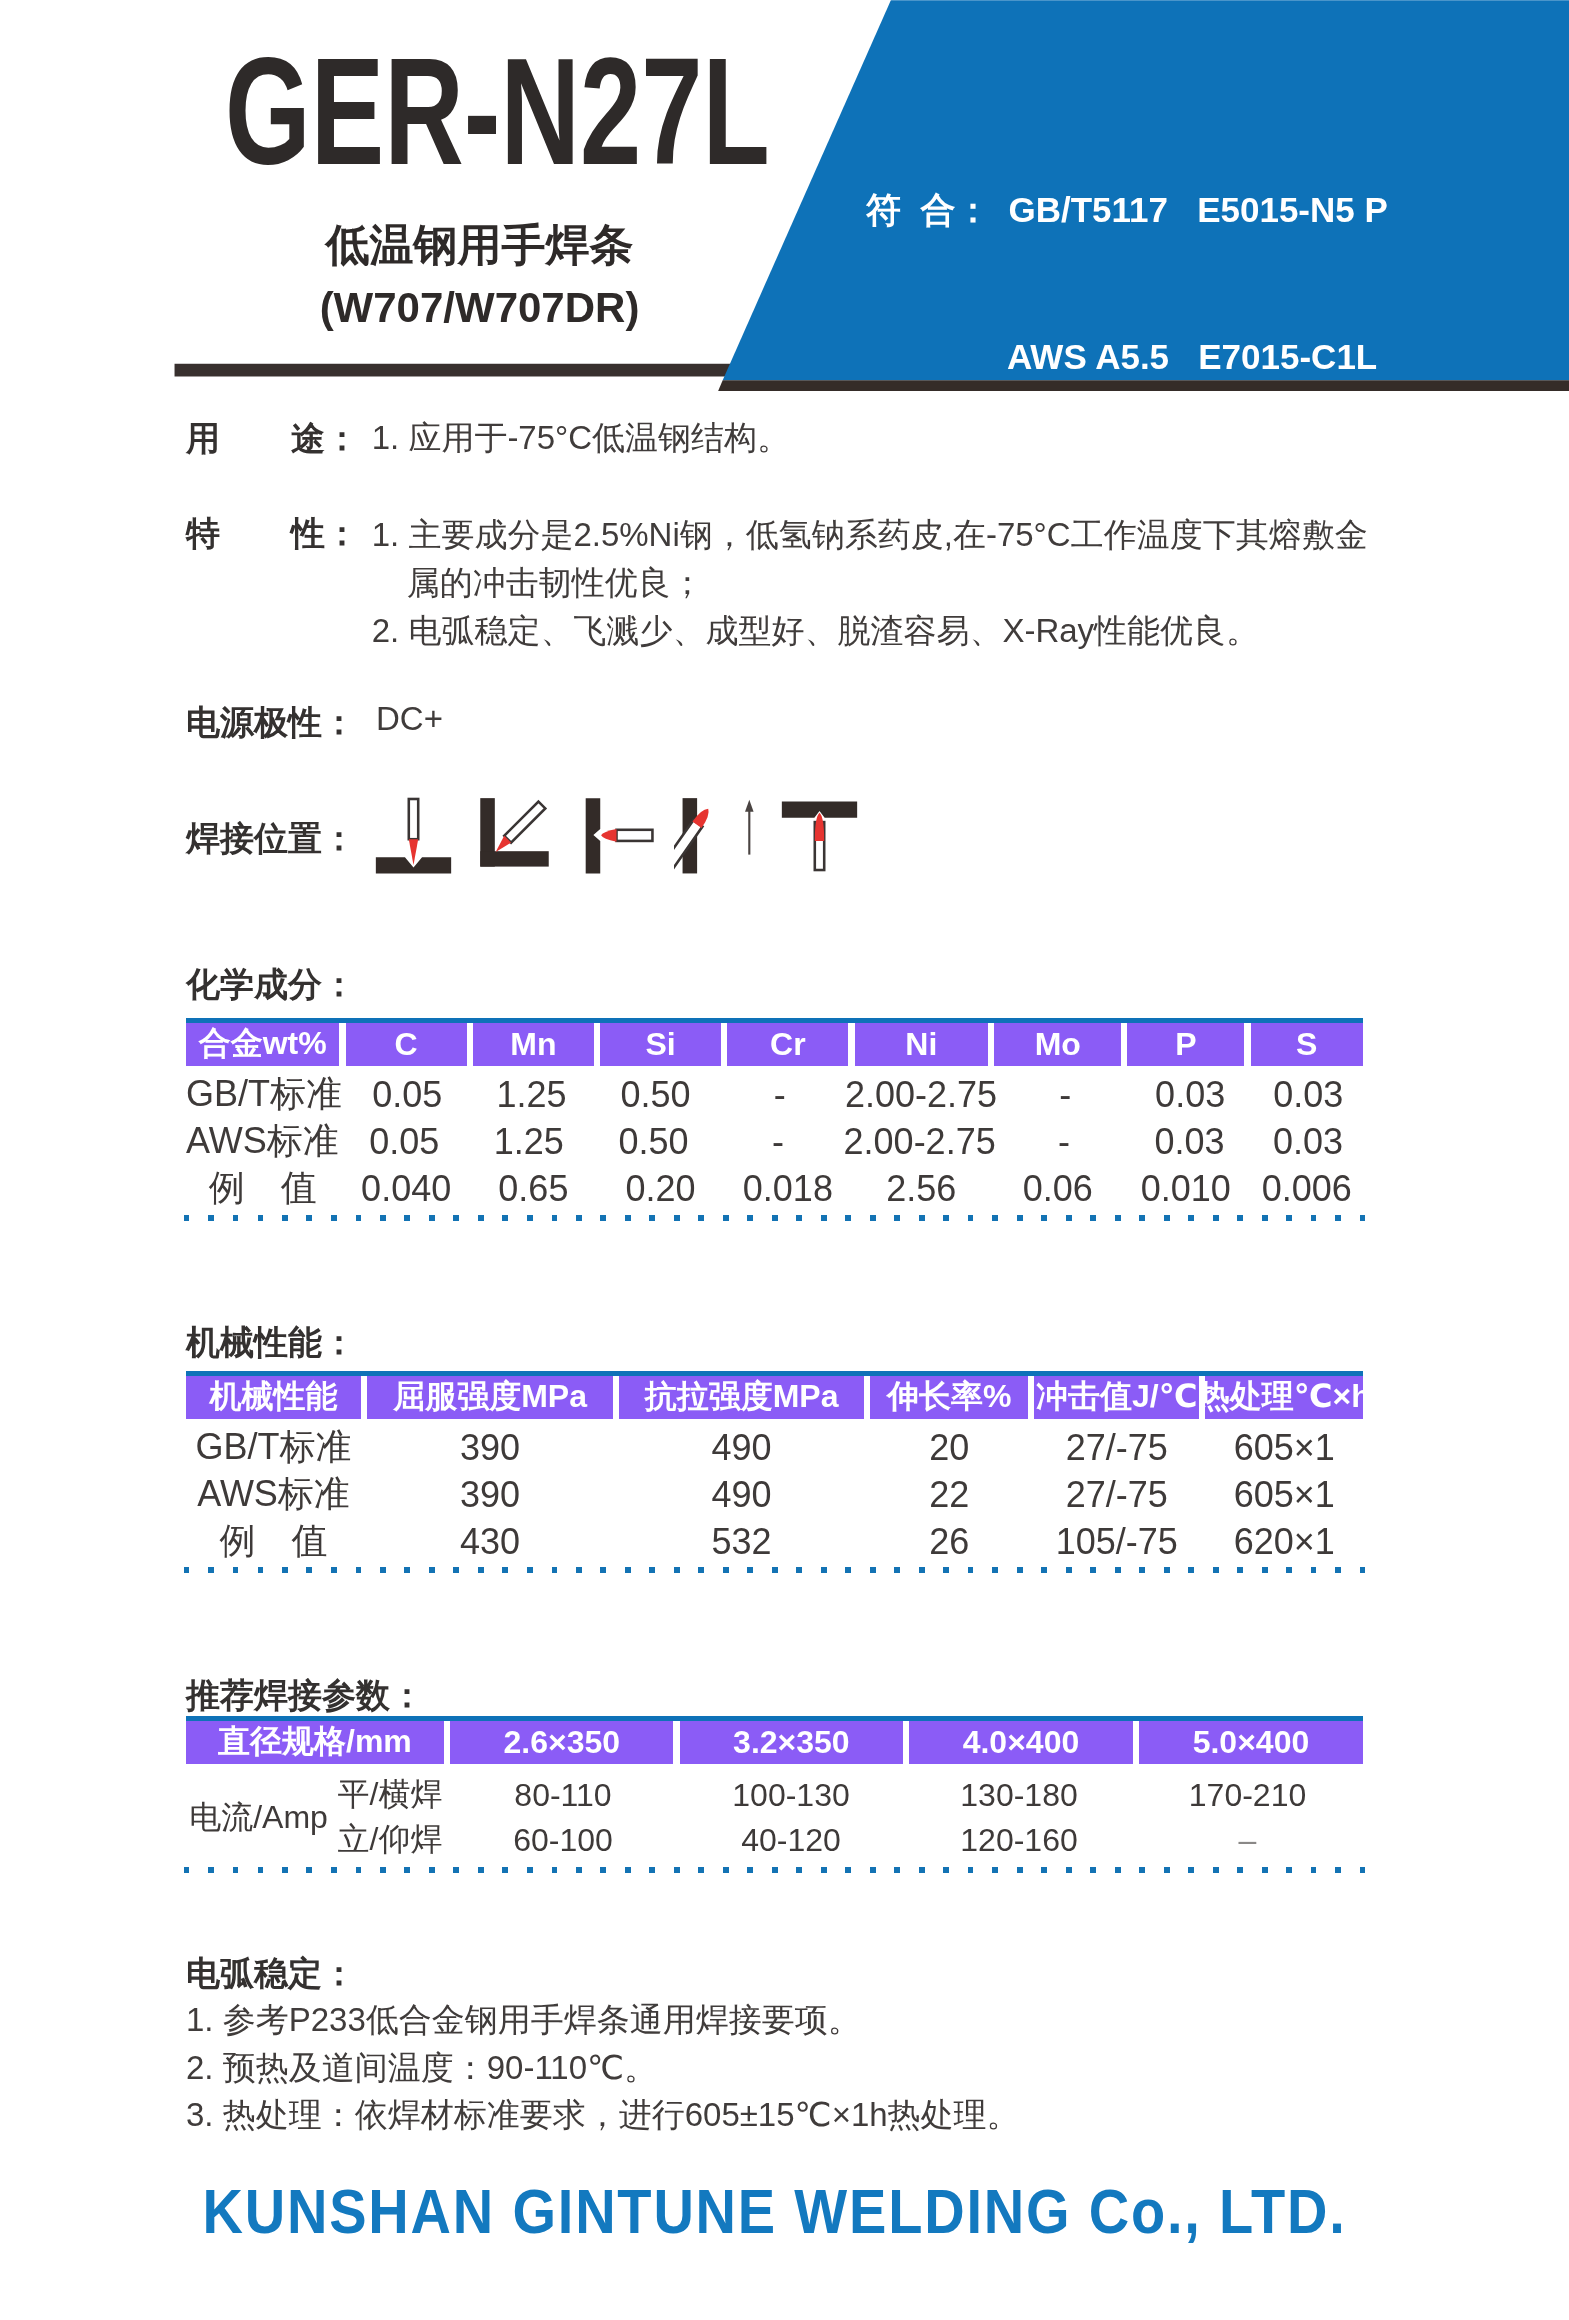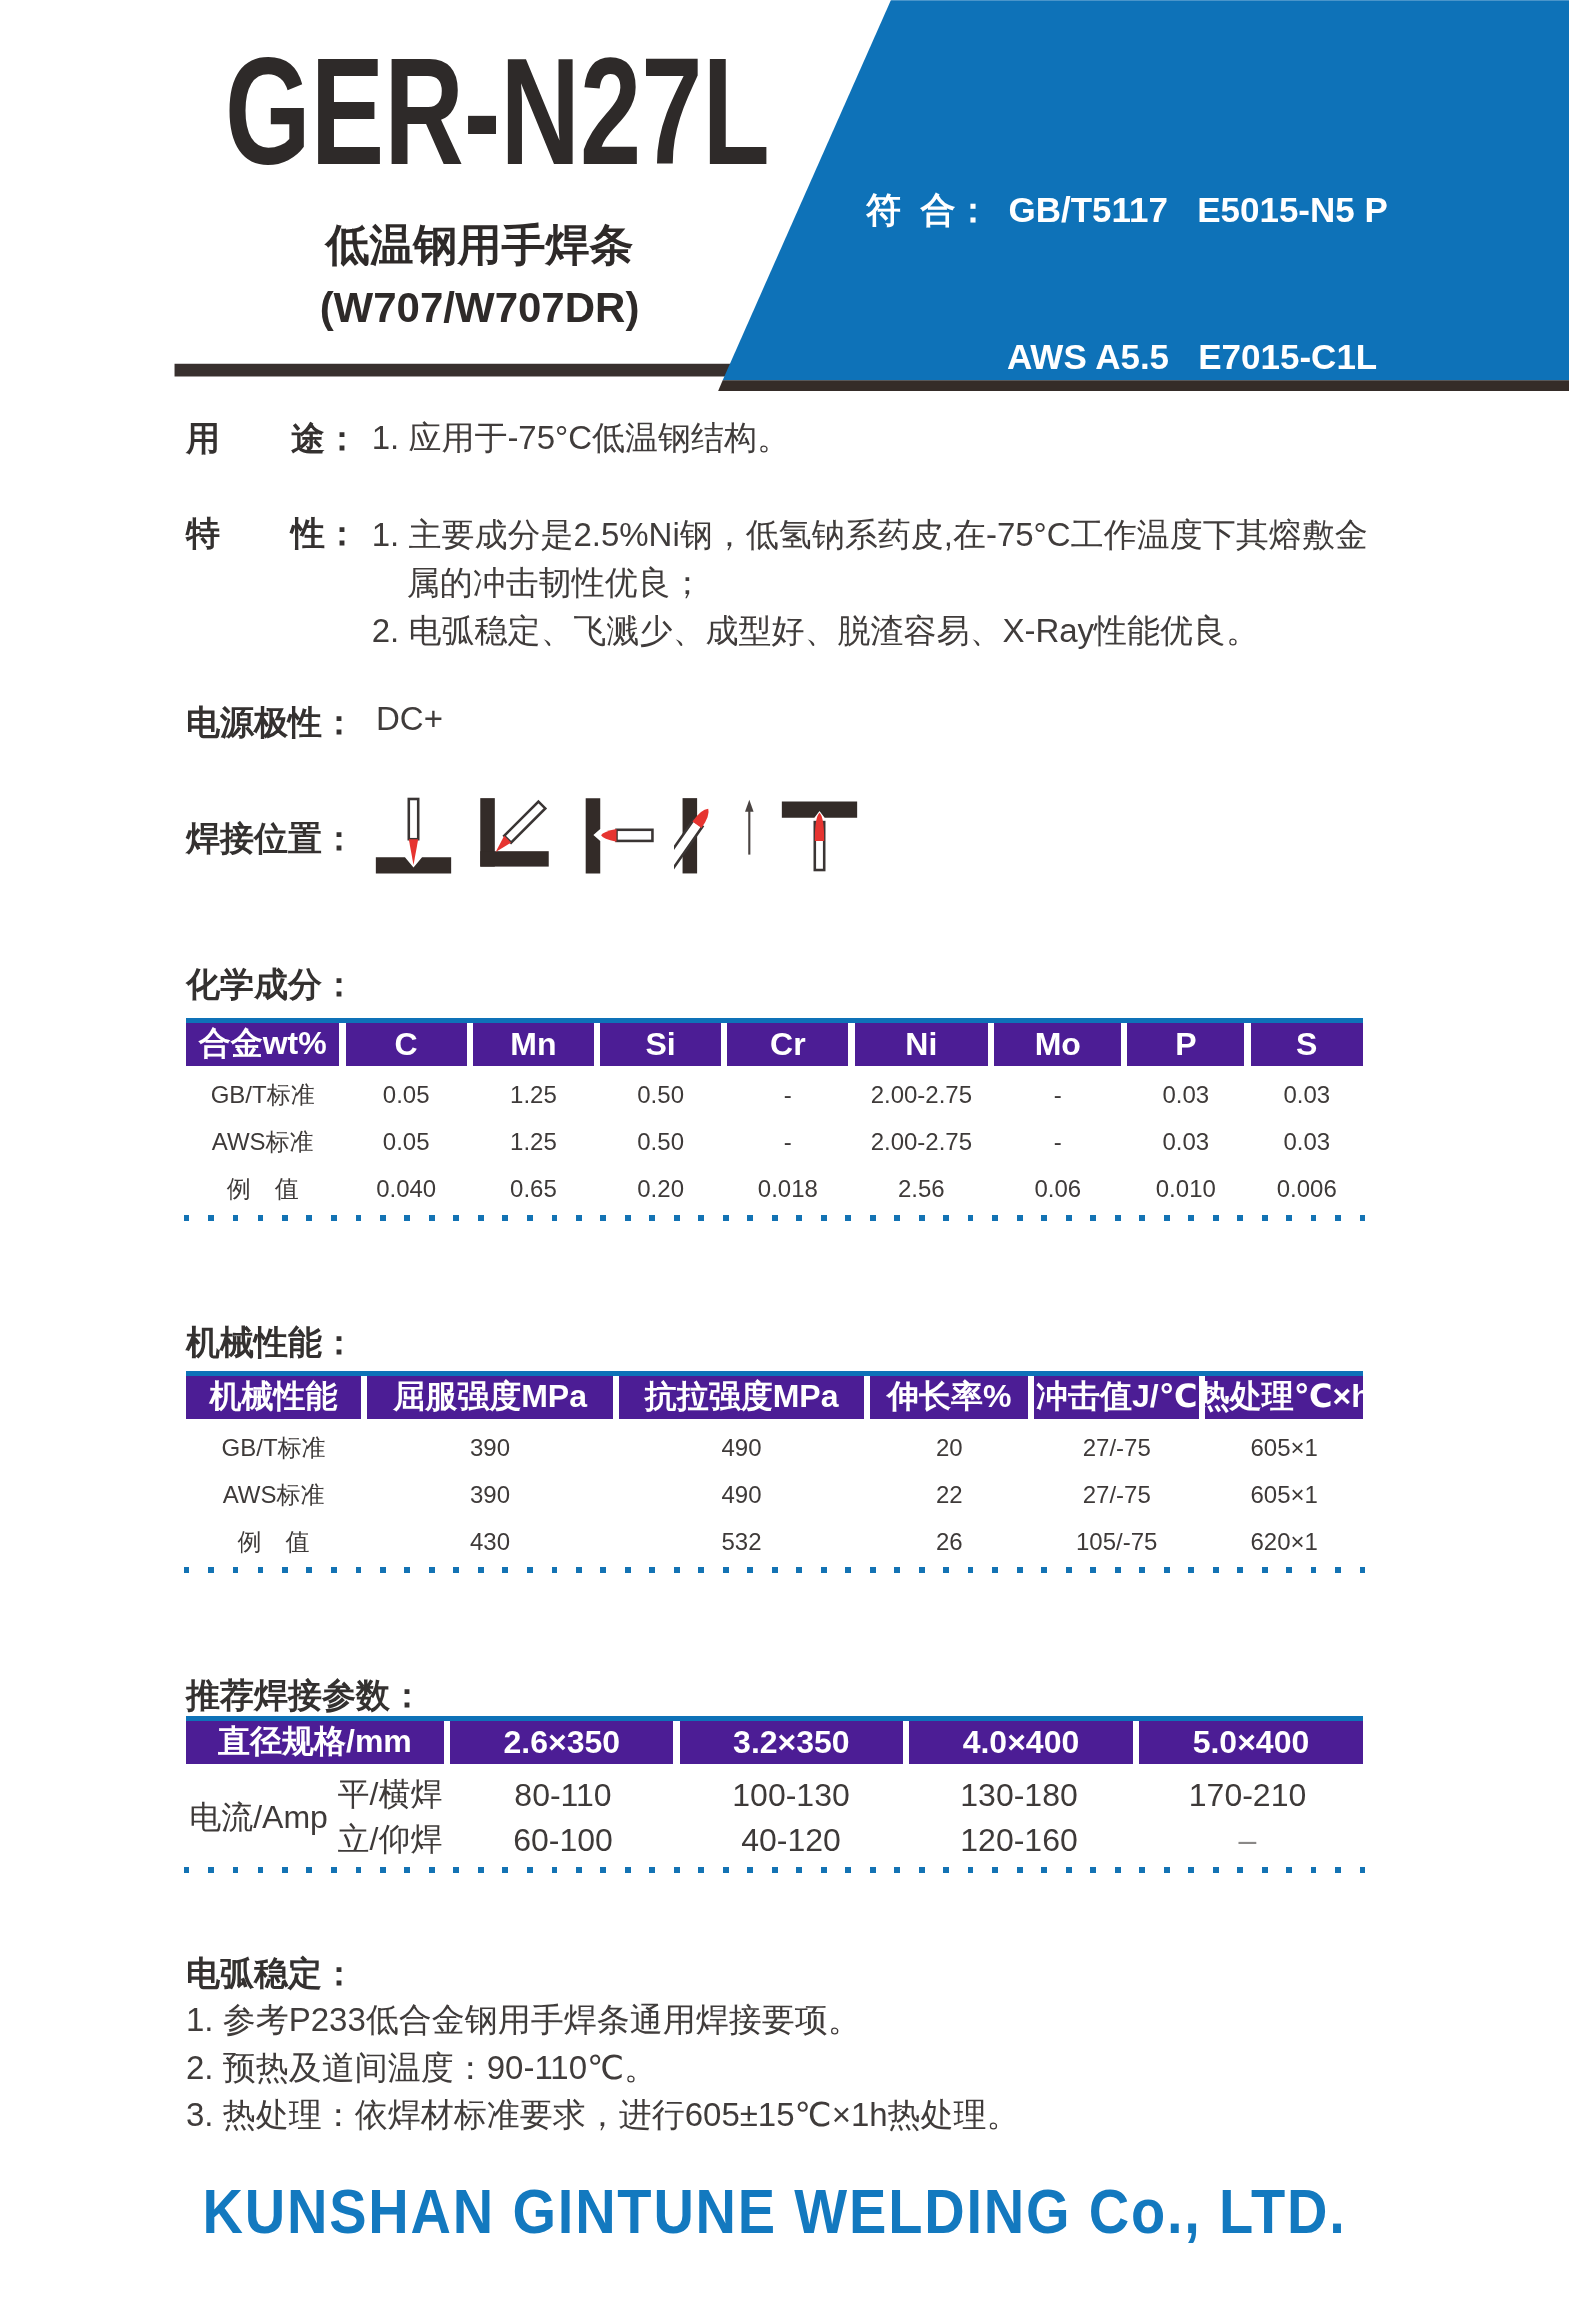--- a/index.html
+++ b/index.html
@@ -45,25 +45,25 @@
   .param-title{top:1673px;}
   .notes-title{top:1951px;}
 
   
   .tbl{position:absolute;left:186px;width:1177px;}
   .chem-tbl{top:1018px;}
   .mech-tbl{top:1371px;}
   .param-tbl{top:1716px;}
   .topline{height:4.5px;background:#0e72b8;}
   .thead{display:flex;gap:6.4px;}
-  .th{background:#4c1d95;color:#ffffff;font-weight:700;font-size:32px;height:43px;
+  .th{background:#8b5cf6;color:#ffffff;font-weight:700;font-size:32px;height:43px;
       display:flex;align-items:center;justify-content:center;white-space:nowrap;overflow:hidden;}
   .tbody{margin-top:5.5px;}
   .trow{display:flex;gap:6.4px;height:47px;align-items:center;}
-  .tc{font-size:24px;display:flex;align-items:center;justify-content:center;white-space:nowrap;}
+  .tc{font-size:36px;display:flex;align-items:center;justify-content:center;white-space:nowrap;}
 
   .c0{flex:184;} .c1{flex:145;} .c2{flex:145;} .c3{flex:145;} .c4{flex:145;}
   .c5{flex:160;} .c6{flex:152;} .c7{flex:140;} .c8{flex:135;}
   .m0{flex:200;} .m1{flex:280;} .m2{flex:280;} .m3{flex:180;} .m4{flex:188;} .m5{flex:180;}
   .p0{flex:290;} .p1{flex:251;} .p2{flex:251;} .p3{flex:251;} .p4{flex:252;}
 
   .pgrid{display:grid;grid-template-columns:145px 118px 228px 228px 228px 229px;margin-top:9px;}
   .gcell{height:45px;display:flex;align-items:center;justify-content:center;font-size:32px;white-space:nowrap;}
   .pgroup{grid-row:1/3;grid-column:1;display:flex;align-items:center;justify-content:center;font-size:32px;}
   .dash{color:#8a8887;}

